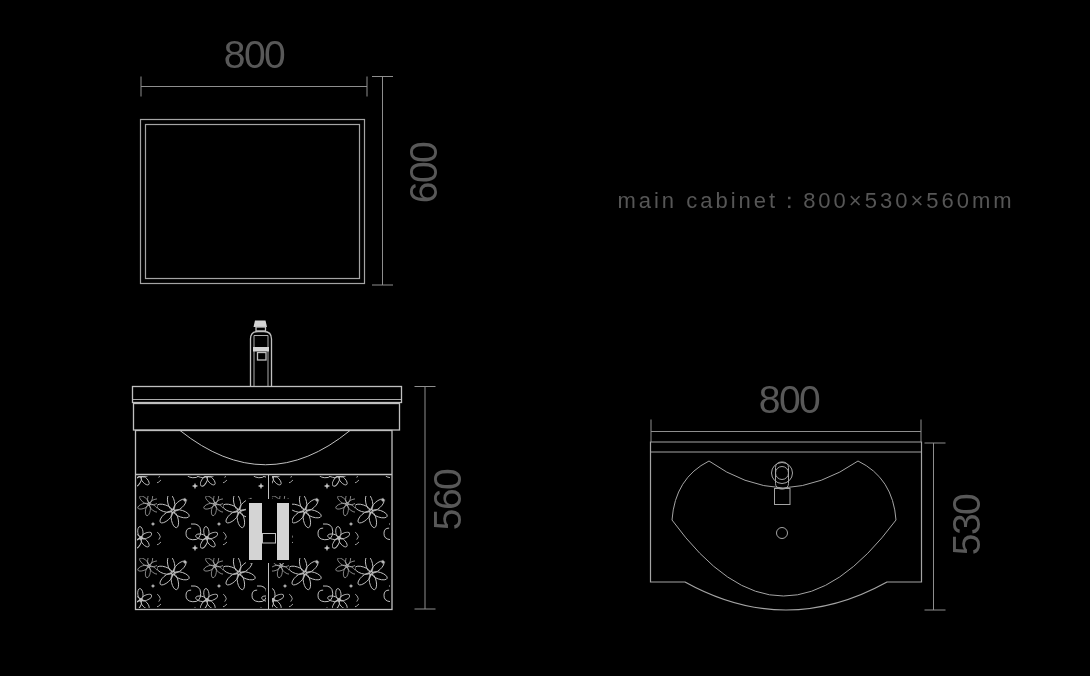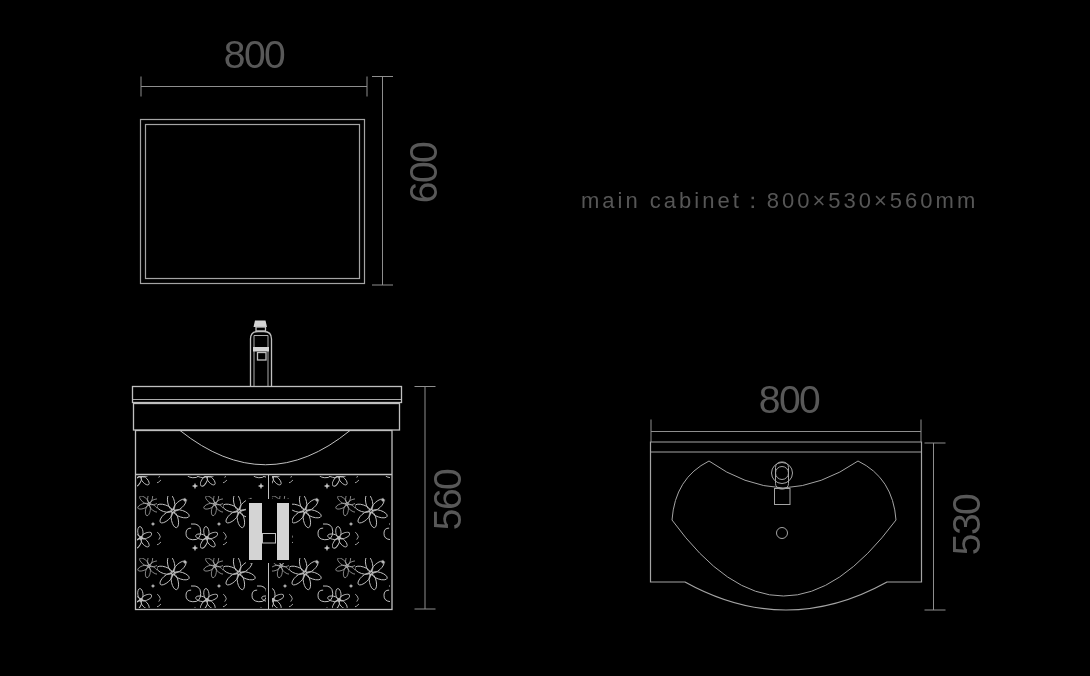--- a/index.html
+++ b/index.html
@@ -9,21 +9,21 @@
     margin-left:25px;
   }
   .stage svg{position:absolute;left:0;top:0;}
   .dim-label{
     position:absolute;display:flex;align-items:center;justify-content:center;
     color:#585858;font-size:39px;letter-spacing:-1.5px;font-weight:normal;
     white-space:nowrap;user-select:none;
   }
   .rot{transform:rotate(-90deg);}
   .spec-block{
-    position:absolute;left:556px;top:185px;width:470px;text-align:left;
+    position:absolute;left:556px;top:185px;width:470px;text-align:center;
     color:#565656;font-size:22px;line-height:31px;letter-spacing:3px;white-space:nowrap;
   }
   
   .ln  {stroke:#a4a4a4;stroke-width:1.2;fill:none;}
   .lnb {stroke:#c0c0c0;stroke-width:1.3;fill:none;}
   .dim {stroke:#8e8e8e;stroke-width:1;fill:none;}
   .fillb{fill:#d4d4d4;stroke:none;}
   .pat {stroke:#c2c2c2;stroke-width:0.9;fill:none;}
 </style>
 </head>

